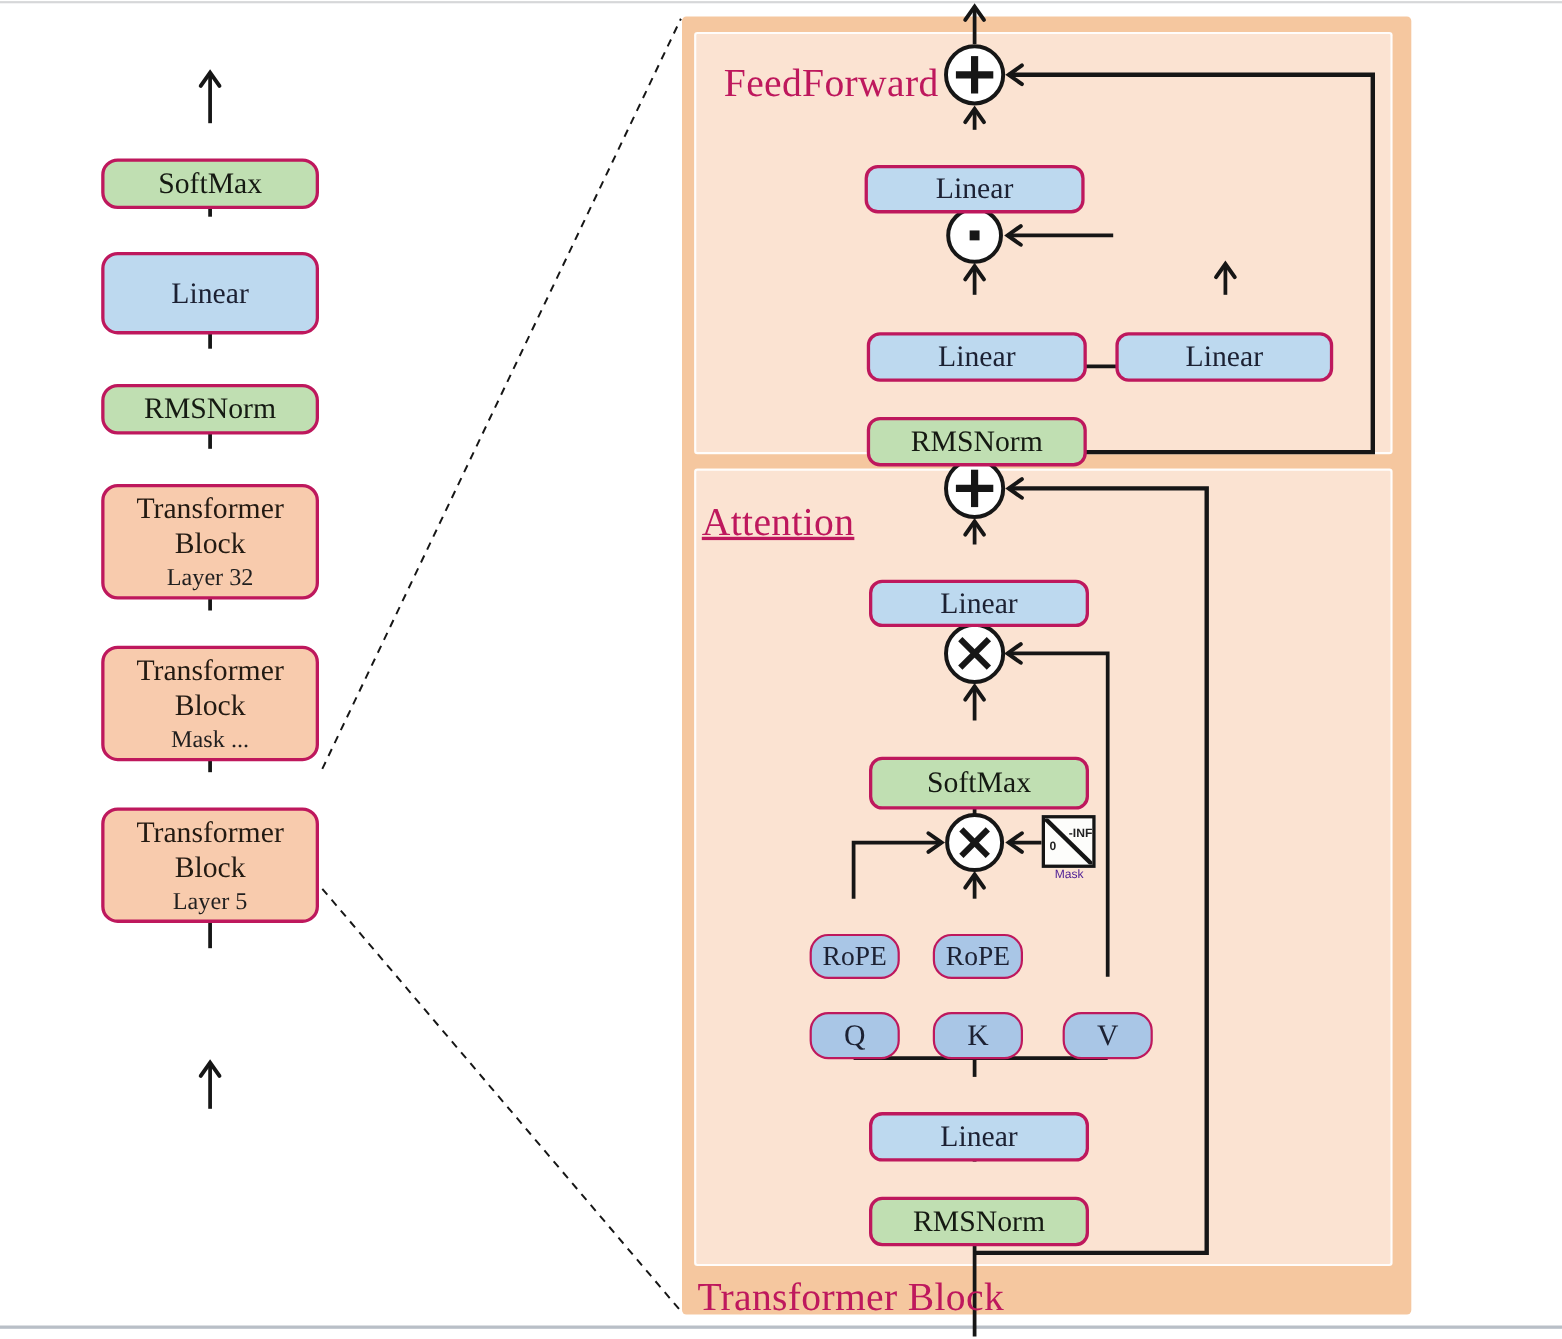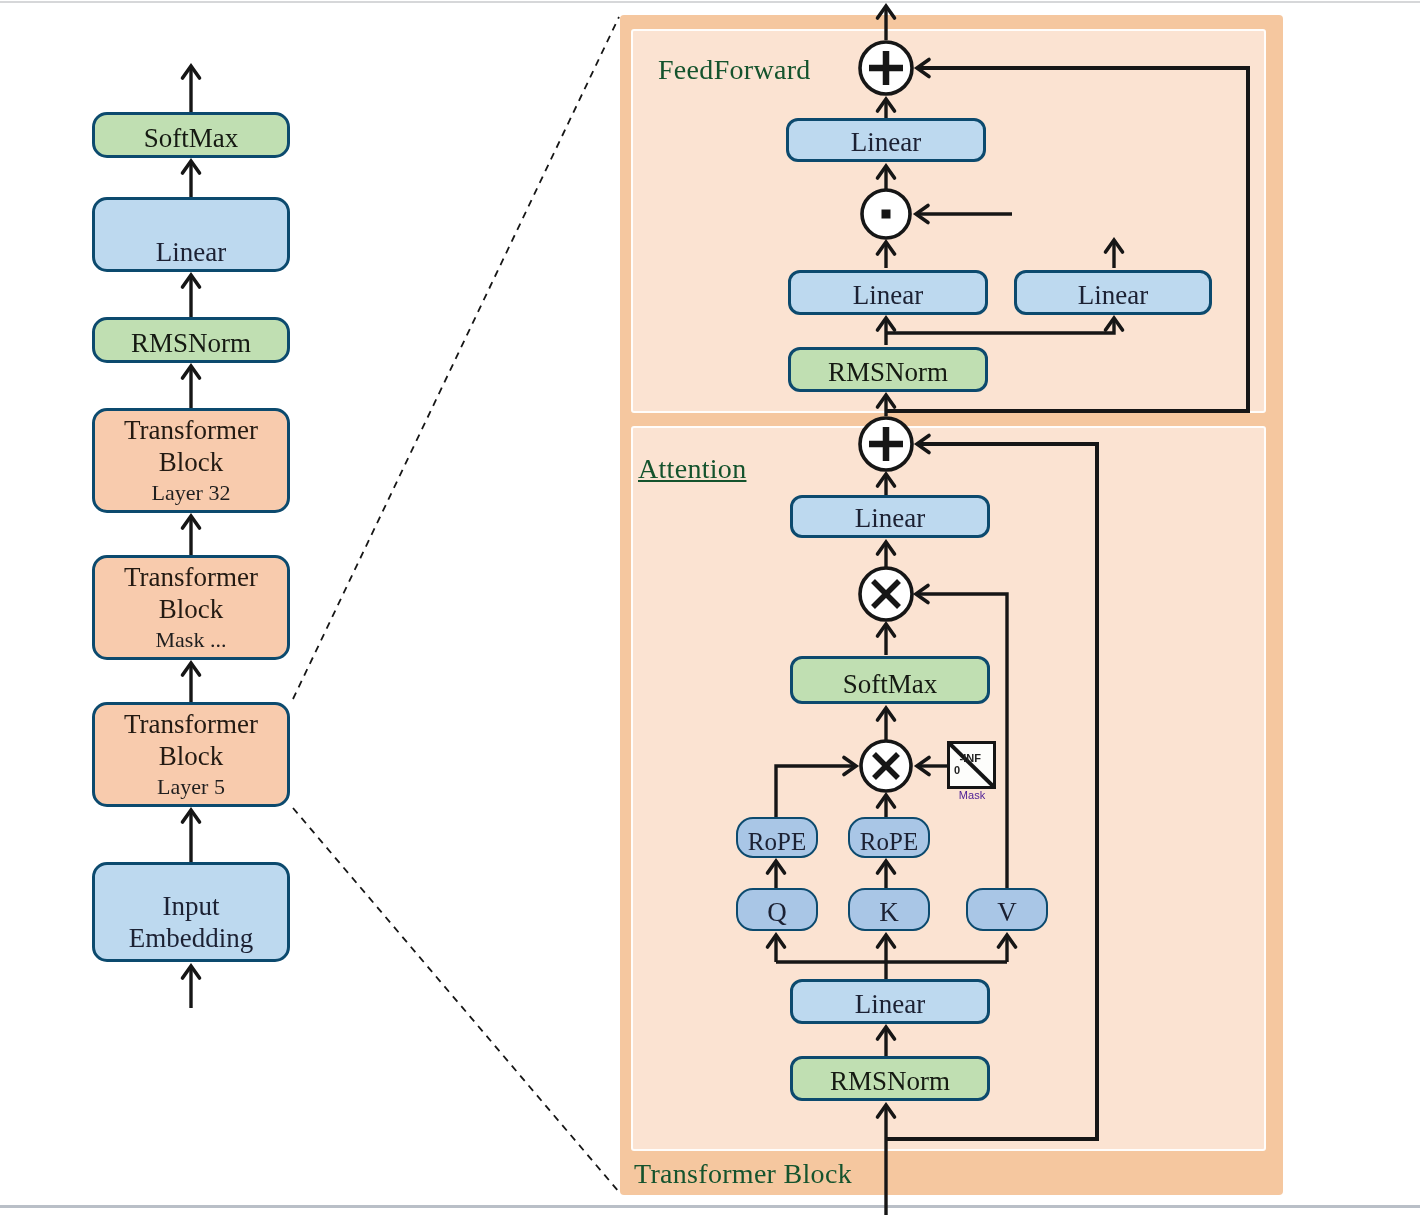--- a/index.html
+++ b/index.html
@@ -13,30 +13,30 @@
   }
   .hairline{position:absolute;left:0;width:1420px;}
   #top-hairline{top:1px;height:2px;background:#d6d7d9;}
   #bottom-hairline{top:1205px;height:3px;background:#b9bfc7;}
 
   .panel{position:absolute;box-sizing:border-box;}
   .panel-outer{background:var(--panel_outer,#f5c79f);border-radius:4px;}
   .panel-inner{background:var(--panel_inner,#fbe3d2);border-radius:3px;border:2px solid rgba(255,255,255,.9);}
 
   .panel-label{
-    position:absolute;font-size:28px;letter-spacing:.3px;color:#14532d;
+    position:absolute;font-size:36px;letter-spacing:.3px;color:#be185d;
     white-space:nowrap;
   }
 
   .node{
     position:absolute;box-sizing:border-box;
-    display:flex;flex-direction:column;align-items:center;justify-content:flex-end;
-    border:3px solid #0c4a6e;border-radius:12px;
+    display:flex;flex-direction:column;align-items:center;justify-content:center;
+    border:3px solid #be185d;border-radius:12px;
     text-align:center;line-height:1.18;
-    font-size:27px;color:#1c2133;
+    font-size:27px;color:#1c2133;margin-top:32px;
   }
   .node .sub{font-size:22px;margin-top:1px;color:#201f1f;}
   .left-node{border-radius:15px;}
   .small-node{border-radius:9px;border-width:2.6px;}
   .blue{background:var(--box_blue,#bdd9ef);}
   .blue-deep{background:var(--box_blue_deep,#a9c6e6);border-radius:17px;}
   .green{background:var(--box_green,#c0dfb2);color:#151a12;}
   .orange{background:var(--box_orange,#f8cbad);color:#231a12;}
 
   #wires{position:absolute;left:0;top:0;z-index:3;color:var(--line,#161616);}
@@ -50,21 +50,21 @@
   .op-circle{fill:#ffffff;stroke:var(--line,#161616);stroke-width:3.6;}
   .op-glyph{stroke:var(--line,#161616);stroke-width:6.5;stroke-linecap:butt;}
   .op-glyph-x{stroke:var(--line,#161616);stroke-width:5.5;stroke-linecap:butt;}
 
   #mask-box{
     position:absolute;left:947px;top:741px;width:49px;height:48px;
     background:#fdfdfb;border:3.5px solid #151515;box-sizing:border-box;z-index:4;
   }
   #mask-box svg{position:absolute;left:0;top:0;}
   .mask-inf{
-    position:absolute;right:12px;top:8px;font-family:"Liberation Sans",sans-serif;
+    position:absolute;right:0px;top:8px;font-family:"Liberation Sans",sans-serif;
     font-size:11px;font-weight:bold;color:#222;
   }
   .mask-zero{
     position:absolute;left:4px;top:20px;font-family:"Liberation Sans",sans-serif;
     font-size:11px;font-weight:bold;color:#222;
   }
   #mask-label{
     position:absolute;left:936px;top:789px;width:72px;text-align:center;
     font-family:"Liberation Sans",sans-serif;font-size:11px;color:#4c1d95;z-index:4;
   }
@@ -177,23 +177,20 @@
     <span class="sub">Layer 32</span>
   </div>
   <div class="node left-node orange node-layer-item" style="left:92px;top:555px;width:198px;height:105px;padding:4px 14px;">
     <span>Transformer Block</span>
     <span class="sub">Mask ...</span>
   </div>
   <div class="node left-node orange node-layer-item" style="left:92px;top:702px;width:198px;height:105px;padding:4px 14px;">
     <span>Transformer Block</span>
     <span class="sub">Layer 5</span>
   </div>
-  <div class="node left-node blue node-layer-item" style="left:92px;top:862px;width:198px;height:100px;padding:4px 30px;">
-    <span>Input Embedding</span>
-  </div>
 
   <div class="panel-label label-layer-item" style="left:658px;top:54px;">FeedForward</div>
   <div class="panel-label label-layer-item" style="left:638px;top:453px;text-decoration:underline;">Attention</div>
   <div class="panel-label label-layer-item" style="left:634px;top:1158px;">Transformer Block</div>
 
   <div class="node blue node-layer-item" style="left:786px;top:118px;width:200px;height:44px;">
     <span>Linear</span>
   </div>
   <div class="node blue node-layer-item" style="left:788px;top:270px;width:200px;height:45px;">
     <span>Linear</span>

